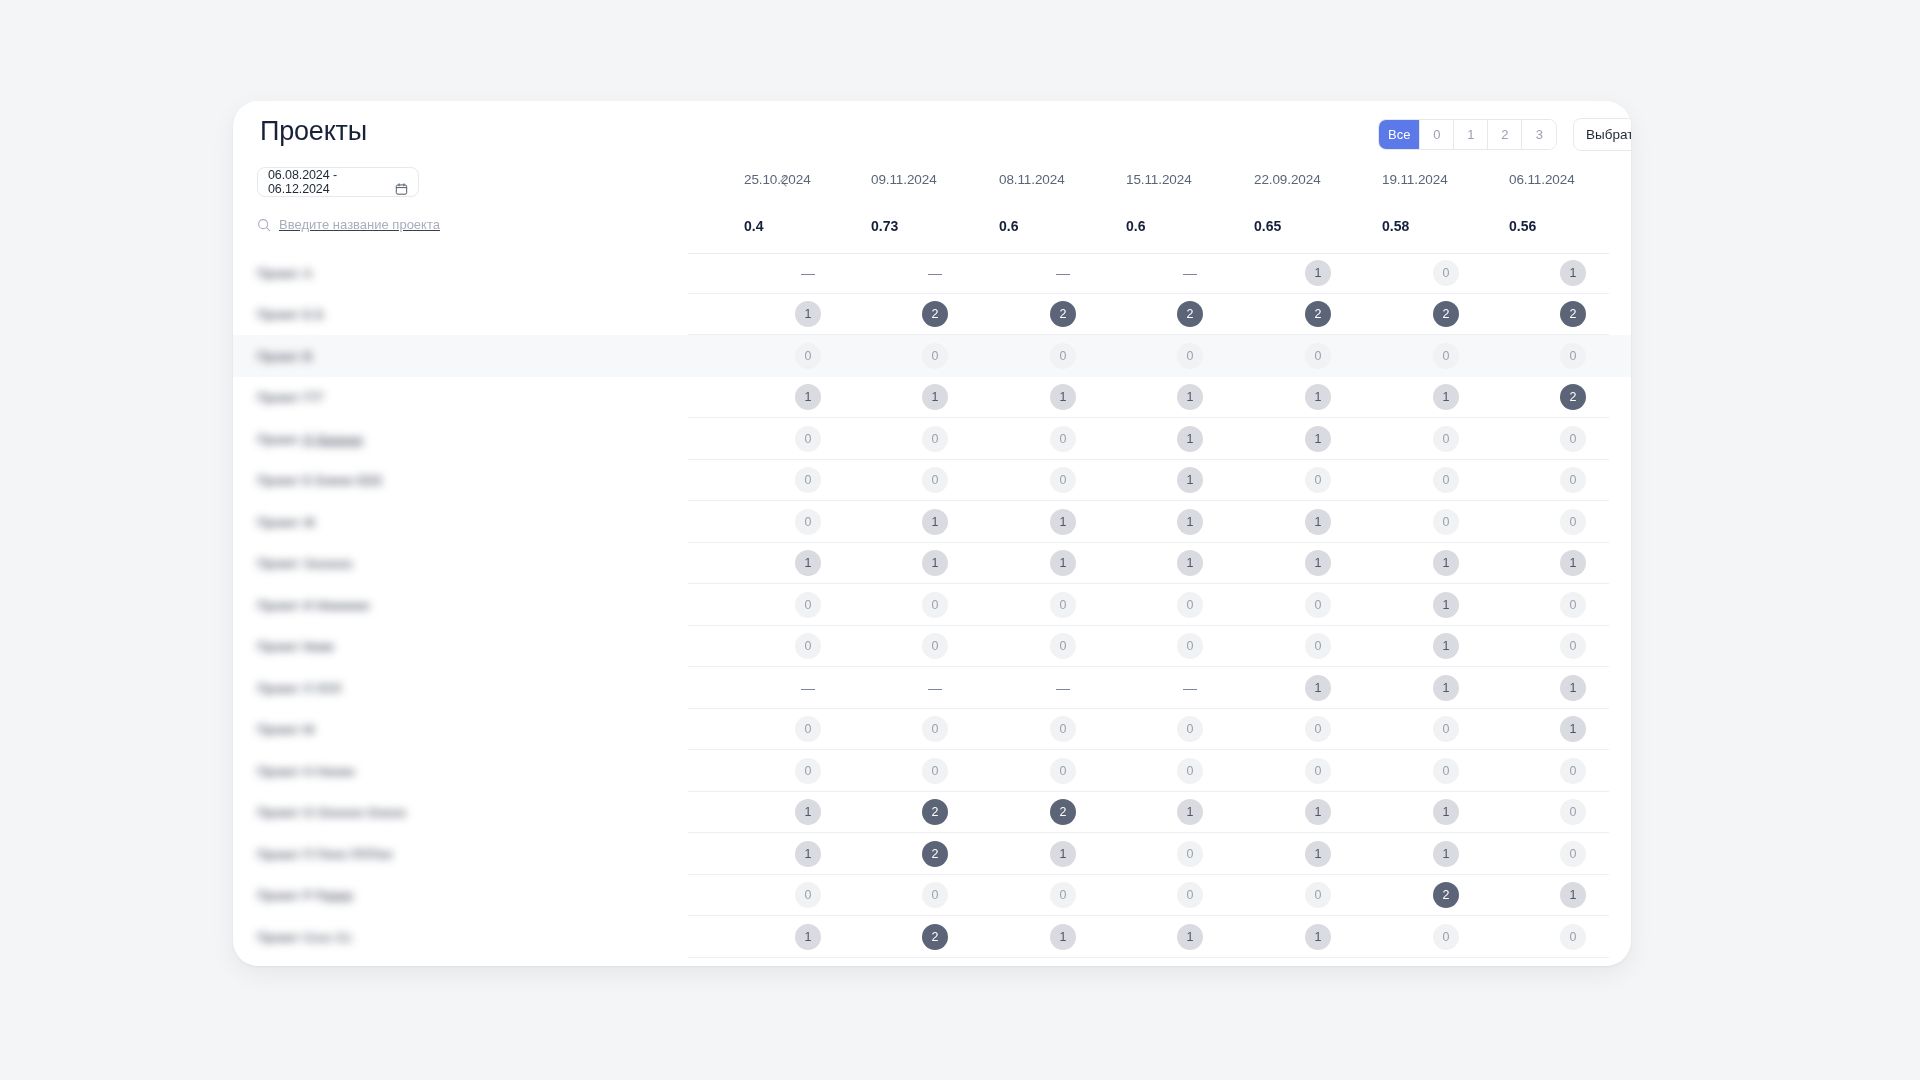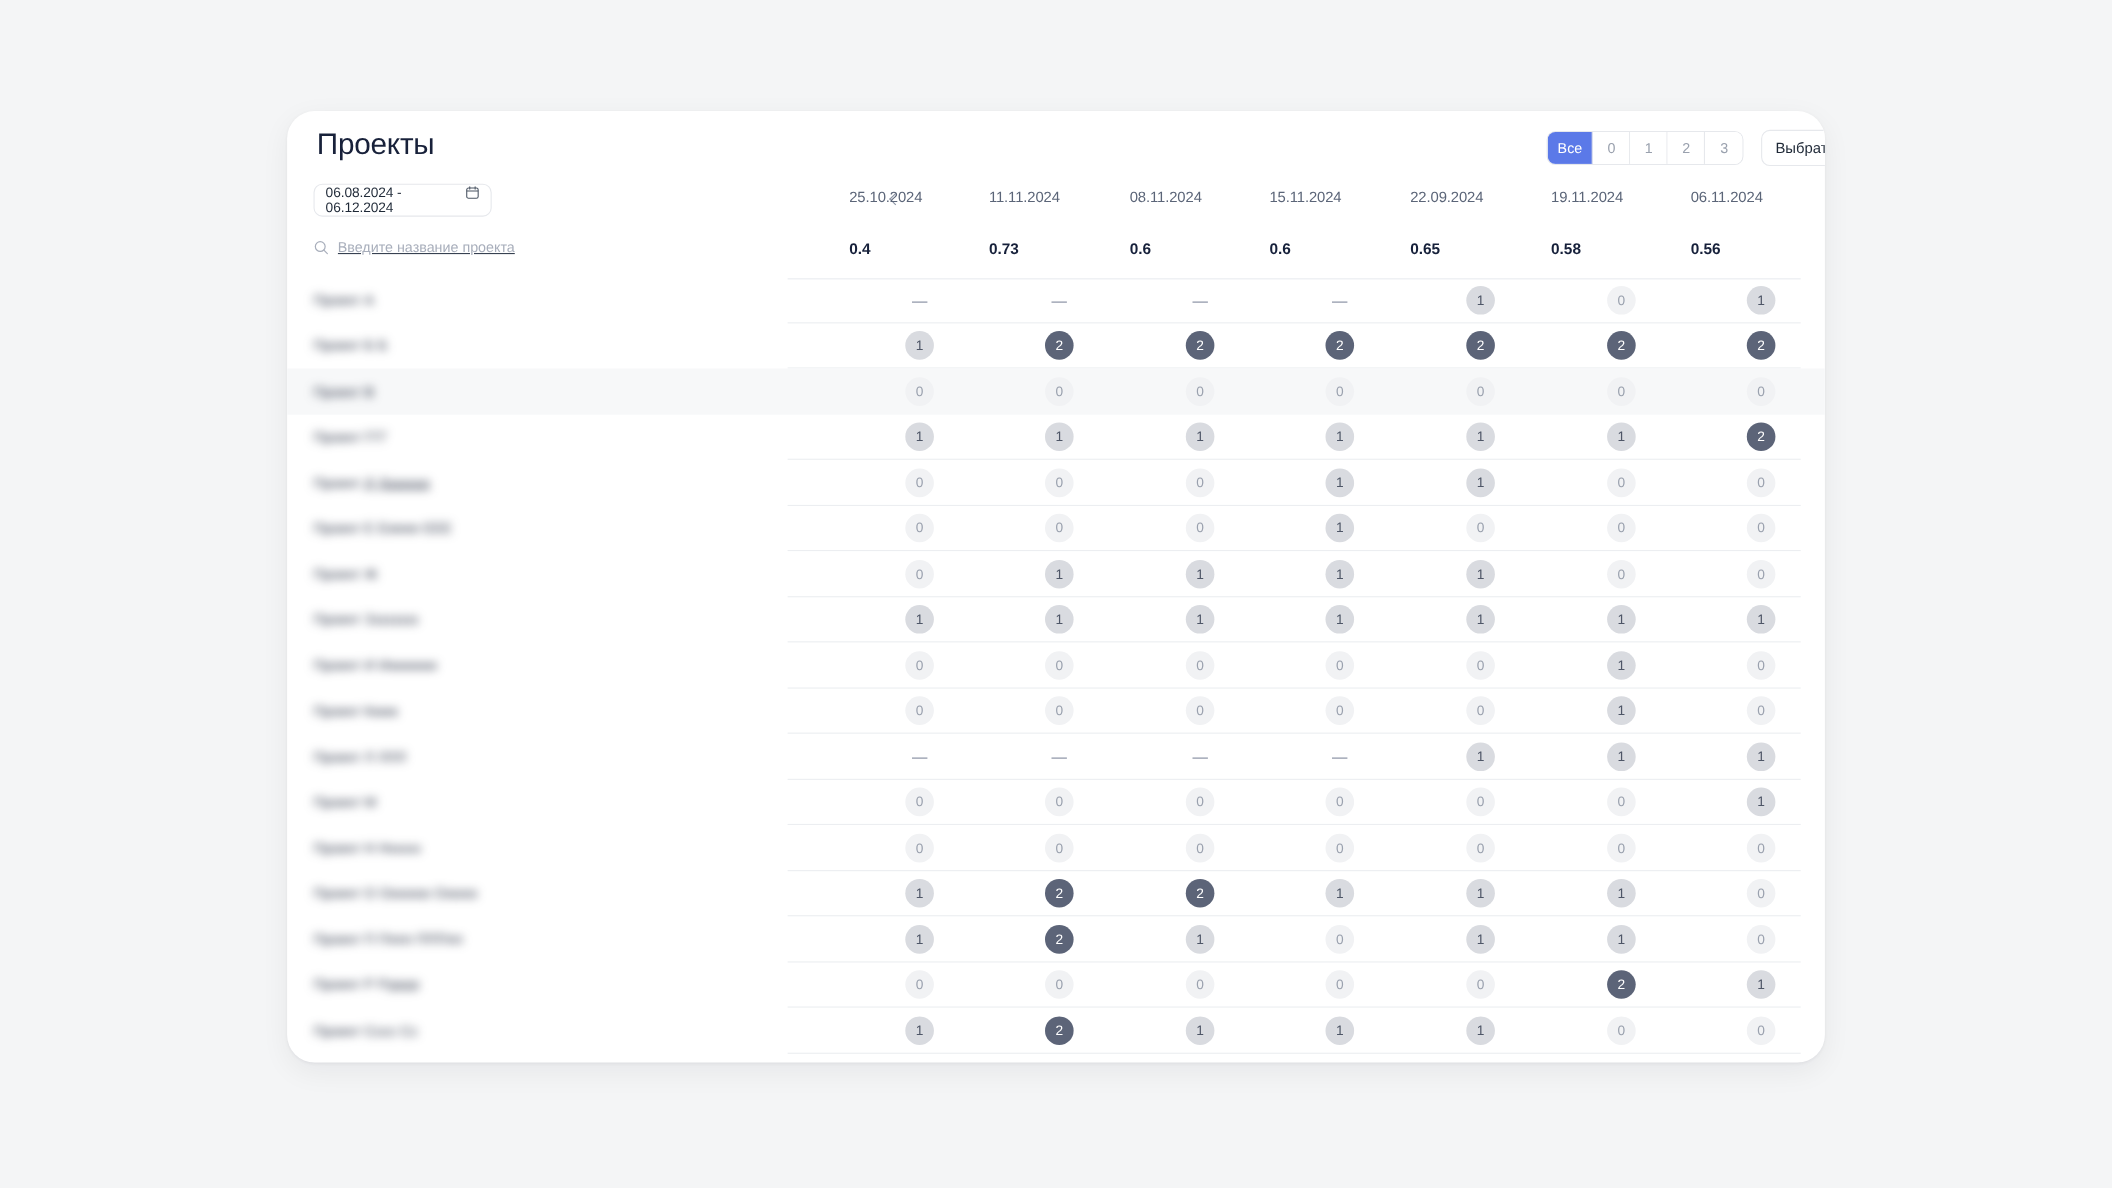--- a/index.html
+++ b/index.html
@@ -12,21 +12,21 @@
   }
   #page {
     position: relative;
     width: 1920px; height: 1080px;
     background: #f4f5f6;
   }
 
   
   .card {
     position: absolute;
-    left: 261px; top: 101px;
+    left: 233px; top: 101px;
     width: 1398px; height: 865px;
     background: #ffffff;
     border-radius: 25px;
     box-shadow: 0 1px 3px rgba(16,24,40,0.05), 0 8px 26px rgba(16,24,40,0.06);
     overflow: hidden;
   }
 
   
   .card-header {
     position: relative;
@@ -95,21 +95,21 @@
     position: relative;
     height: 46px;
   }
   .daterange {
     position: absolute;
     left: 24px; top: 4px;
     width: 162px; height: 30px;
     border: 1px solid #e6e8ec;
     border-radius: 8px;
     background: #fff;
-    display: flex; align-items: flex-start;
+    display: flex; align-items: flex-end;
     padding: 0 10px;
     cursor: pointer;
   }
   .daterange .dr-text {
     font-size: 12.5px;
     color: #1f2937;
     flex: 1;
     letter-spacing: -0.1px;
   }
   .cal-icon { width: 13px; height: 14px; display:block; }
@@ -270,21 +270,21 @@
           <path d="M5 1.6v2.6M11 1.6v2.6" stroke="#4b5563" stroke-width="1.2" stroke-linecap="round"></path>
         </svg>
       </div>
 
       <div class="nav-arrow prev">
         <span></span>
       </div>
 
       <div id="date-heads">
           <div class="date-head" style="left: 511px;">25.10.2024</div>
-          <div class="date-head" style="left: 638px;">11.11.2024</div>
+          <div class="date-head" style="left: 638px;">09.11.2024</div>
           <div class="date-head" style="left: 766px;">08.11.2024</div>
           <div class="date-head" style="left: 893px;">15.11.2024</div>
           <div class="date-head" style="left: 1021px;">22.09.2024</div>
           <div class="date-head" style="left: 1149px;">19.11.2024</div>
           <div class="date-head" style="left: 1276px;">06.11.2024</div>
         </div>
     </div>
 
     <div class="score-row">
       <div class="search-box">

